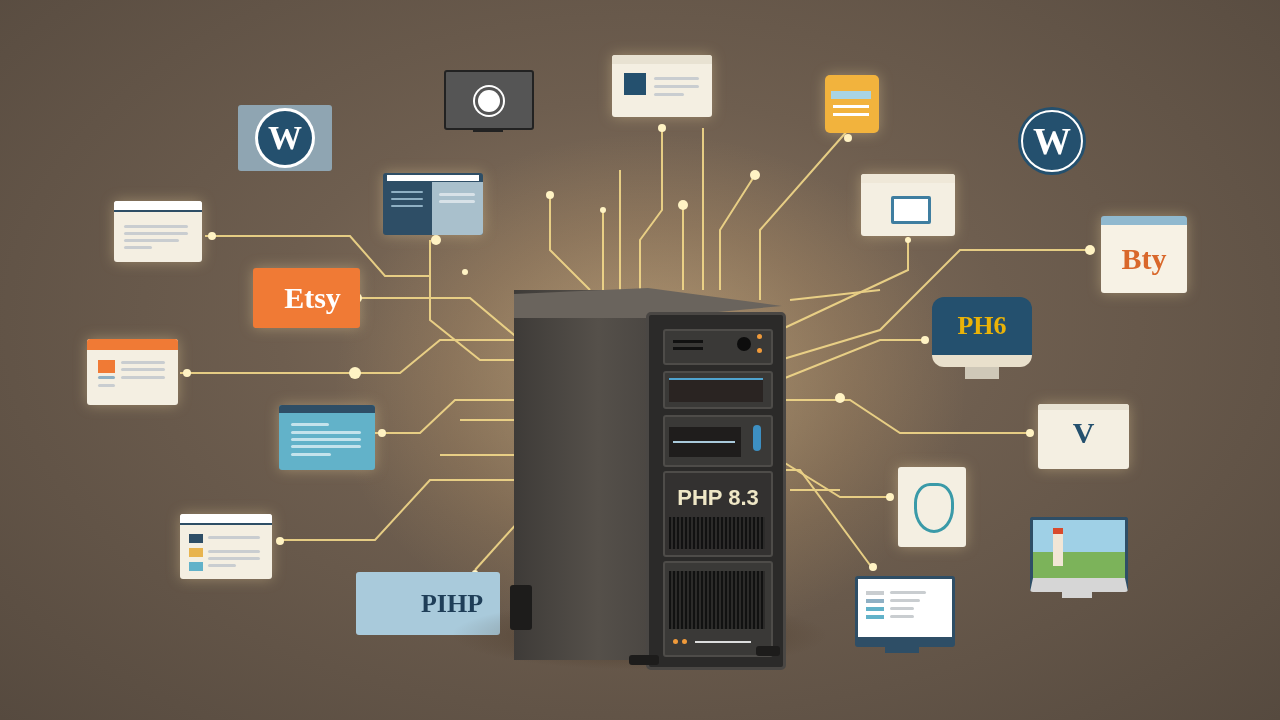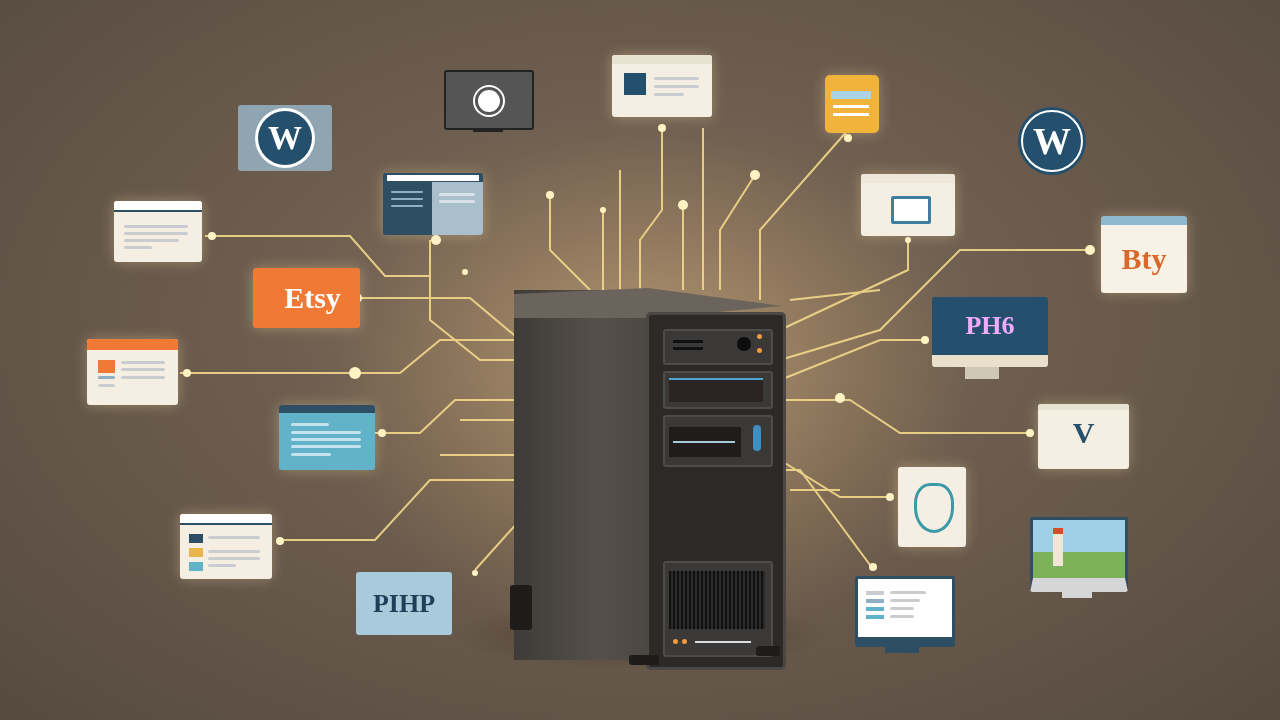--- a/index.html
+++ b/index.html
@@ -136,21 +136,21 @@
 
 <div class="card cream" style="left:861px;top:174px;width:94px;height:62px;">
   <div class="bar" style="background:#efe8d8;"></div>
   <div style="position:absolute;left:30px;top:22px;width:34px;height:22px;border:3px solid #3f7ea0;background:#fff;border-radius:2px;"></div>
 </div>
 
 <div class="card serif" style="left:1101px;top:216px;width:86px;height:68px;background:#f7f2e5;border-top:9px solid #90b9cf;color:#d9682b;font-size:30px;display:flex;align-items:center;justify-content:center;">
   <span>Bty</span>
 </div>
 
-<div class="card serif" style="left:932px;top:297px;width:116px;height:58px;background:#24506e;color:#f0abfc;font-size:26px;display:flex;align-items:center;justify-content:center;box-shadow:none;border-bottom:12px solid #e9e0cc;">
+<div class="card serif" style="left:932px;top:297px;width:100px;height:58px;background:#24506e;color:#eab308;font-size:26px;display:flex;align-items:center;justify-content:center;box-shadow:none;border-bottom:12px solid #e9e0cc;border-radius:12px;">
   <span>PH6</span>
 </div>
 <div style="position:absolute;left:965px;top:367px;width:34px;height:12px;background:#cfc8b8;"></div>
 
 <div class="card cream" style="left:87px;top:339px;width:91px;height:66px;">
   <div class="bar" style="background:#f07a35;height:11px;"></div>
   <div style="position:absolute;left:11px;top:21px;width:17px;height:13px;background:#f07a35;"></div>
   <div class="line" style="left:34px;top:22px;width:44px;"></div>
   <div class="line" style="left:34px;top:29px;width:44px;"></div>
   <div class="line" style="left:11px;top:37px;width:17px;background:#8fb0c4;"></div>
@@ -180,21 +180,21 @@
   <div class="bar" style="background:#fff;border-bottom:2px solid #2e4e66;"></div>
   <div style="position:absolute;left:9px;top:20px;width:14px;height:9px;background:#2e4e66;"></div>
   <div style="position:absolute;left:9px;top:34px;width:14px;height:9px;background:#e8b44e;"></div>
   <div style="position:absolute;left:9px;top:48px;width:14px;height:9px;background:#62b2c9;"></div>
   <div class="line" style="left:28px;top:22px;width:52px;"></div>
   <div class="line" style="left:28px;top:36px;width:52px;"></div>
   <div class="line" style="left:28px;top:43px;width:52px;"></div>
   <div class="line" style="left:28px;top:50px;width:28px;"></div>
 </div>
 
-<div class="card serif" style="left:356px;top:572px;width:96px;height:63px;background:#a9cadb;color:#1f3e58;font-size:26px;display:flex;align-items:center;justify-content:center;box-shadow:none;">
+<div class="card serif" style="left:356px;top:572px;width:96px;height:63px;background:#a9cadb;color:#1f3e58;font-size:26px;display:flex;align-items:center;justify-content:center;box-shadow:none;padding-left:48px;">
   <span>PIHP</span>
 </div>
 
 <div class="card" style="left:1030px;top:517px;width:92px;height:58px;background:linear-gradient(#9fd0e6 55%, #7cb35a 55%);border:3px solid #2e4e66;border-bottom:14px solid #d6d6d6;box-shadow:none;">
   <div style="position:absolute;left:20px;top:8px;width:10px;height:32px;background:#f1e6d6;border-top:6px solid #d94a2c;"></div>
 </div>
 <div style="position:absolute;left:1062px;top:592px;width:30px;height:6px;background:#d6d6d6;"></div>
 
 <div class="card" style="left:855px;top:576px;width:94px;height:58px;background:#fff;border:3px solid #2e4e66;border-bottom:10px solid #2e4e66;box-shadow:none;">
   <div style="position:absolute;left:8px;top:12px;width:18px;height:4px;background:#c9cdd0;"></div>
@@ -221,20 +221,24 @@
     <div style="position:absolute;left:92px;top:17px;width:5px;height:5px;border-radius:50%;background:#f09a3a;"></div>
   </div>
   <div class="bay" style="top:56px;height:34px;">
     <div style="position:absolute;left:4px;top:5px;width:94px;height:22px;background:#2a2422;border-top:2px solid #4fa3cf;"></div>
   </div>
   <div class="bay" style="top:100px;height:48px;">
     <div style="position:absolute;left:4px;top:10px;width:72px;height:30px;background:#1f1d1c;"></div>
     <div style="position:absolute;left:8px;top:24px;width:62px;height:2px;background:#a9cadb;"></div>
     <div style="position:absolute;left:88px;top:8px;width:8px;height:26px;border-radius:4px;background:#3d8fc2;"></div>
   </div>
+  <div class="bay" style="top:156px;height:82px;background:#333130;">
+    <div style="text-align:center;color:#efe7c6;font-weight:bold;font-size:22px;margin-top:12px;">PHP 8.3</div>
+    <div style="position:absolute;left:4px;top:44px;width:96px;height:32px;background:repeating-linear-gradient(90deg,#111 0 2px,#2c2b2a 2px 4px);"></div>
+  </div>
   <div class="bay" style="top:246px;height:92px;">
     <div style="position:absolute;left:4px;top:8px;width:96px;height:58px;background:repeating-linear-gradient(90deg,#111 0 2px,#2c2b2a 2px 4px);"></div>
     <div style="position:absolute;left:8px;top:76px;width:5px;height:5px;border-radius:50%;background:#f09a3a;"></div>
     <div style="position:absolute;left:17px;top:76px;width:5px;height:5px;border-radius:50%;background:#f09a3a;"></div>
     <div style="position:absolute;left:30px;top:78px;width:56px;height:2px;background:#ddd;"></div>
   </div>
 </div>
 <div class="foot" style="left:510px;top:585px;width:22px;height:45px;"></div>
 <div class="foot" style="left:629px;top:655px;width:30px;height:10px;"></div>
 <div class="foot" style="left:756px;top:646px;width:24px;height:10px;"></div>

